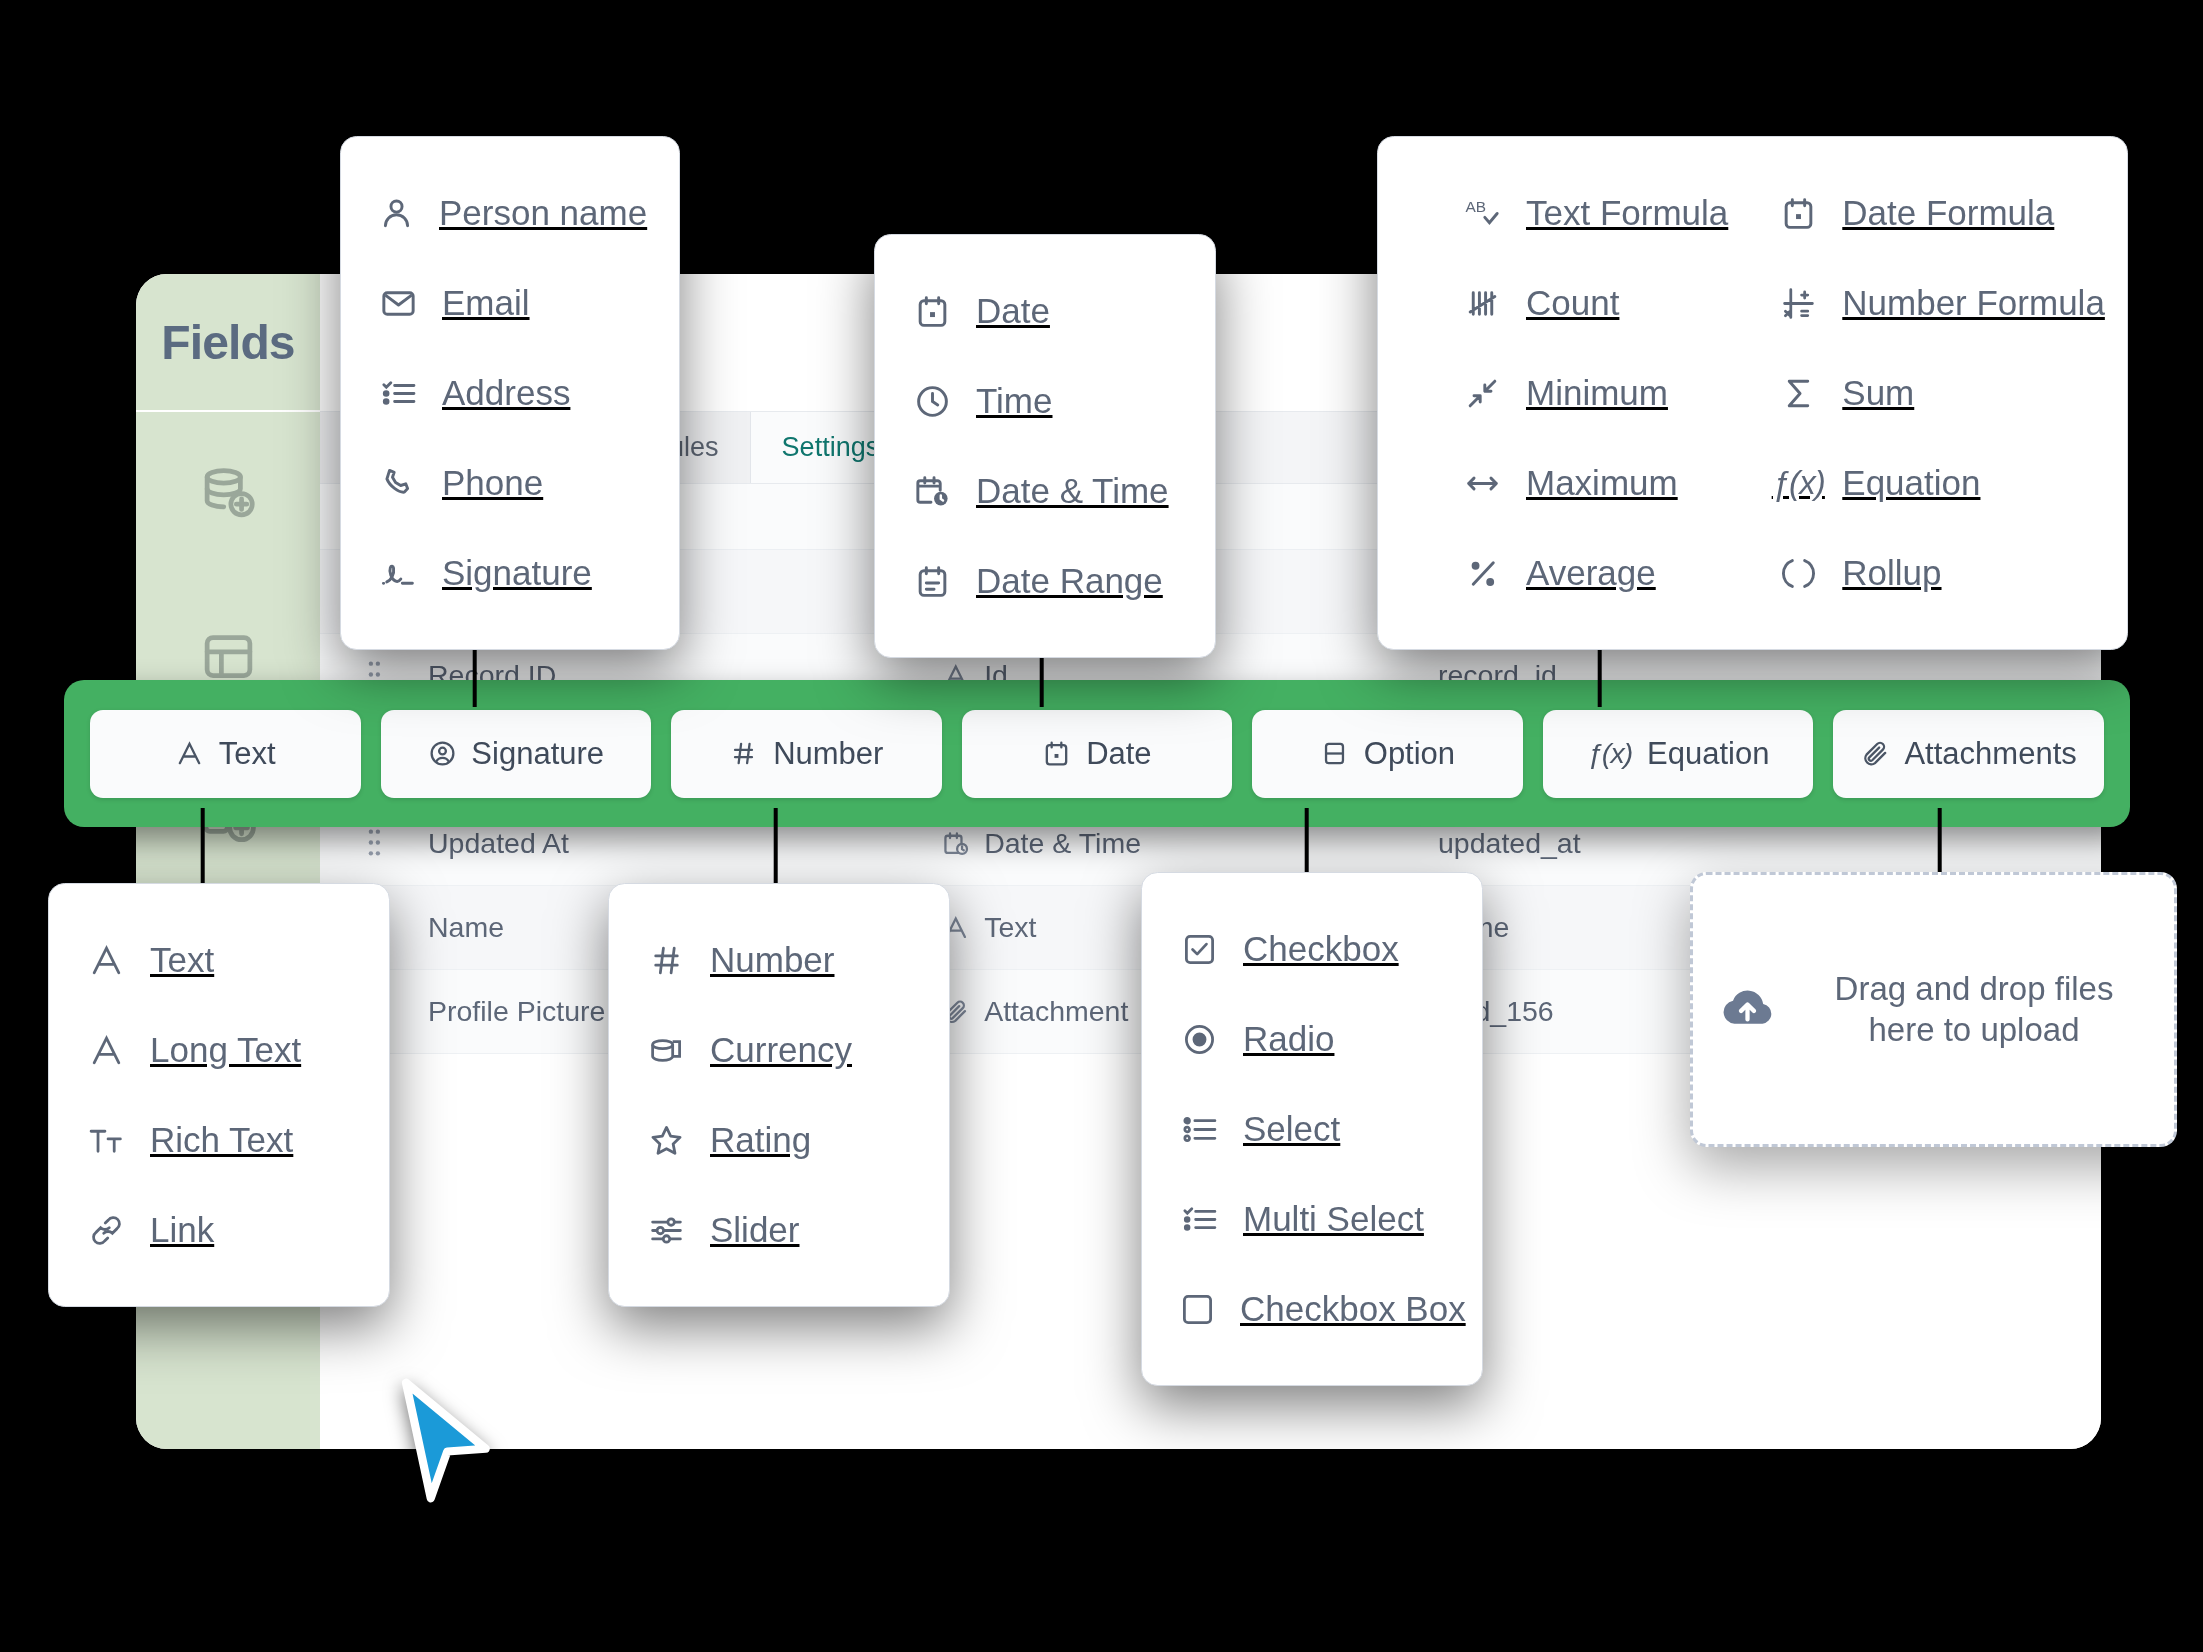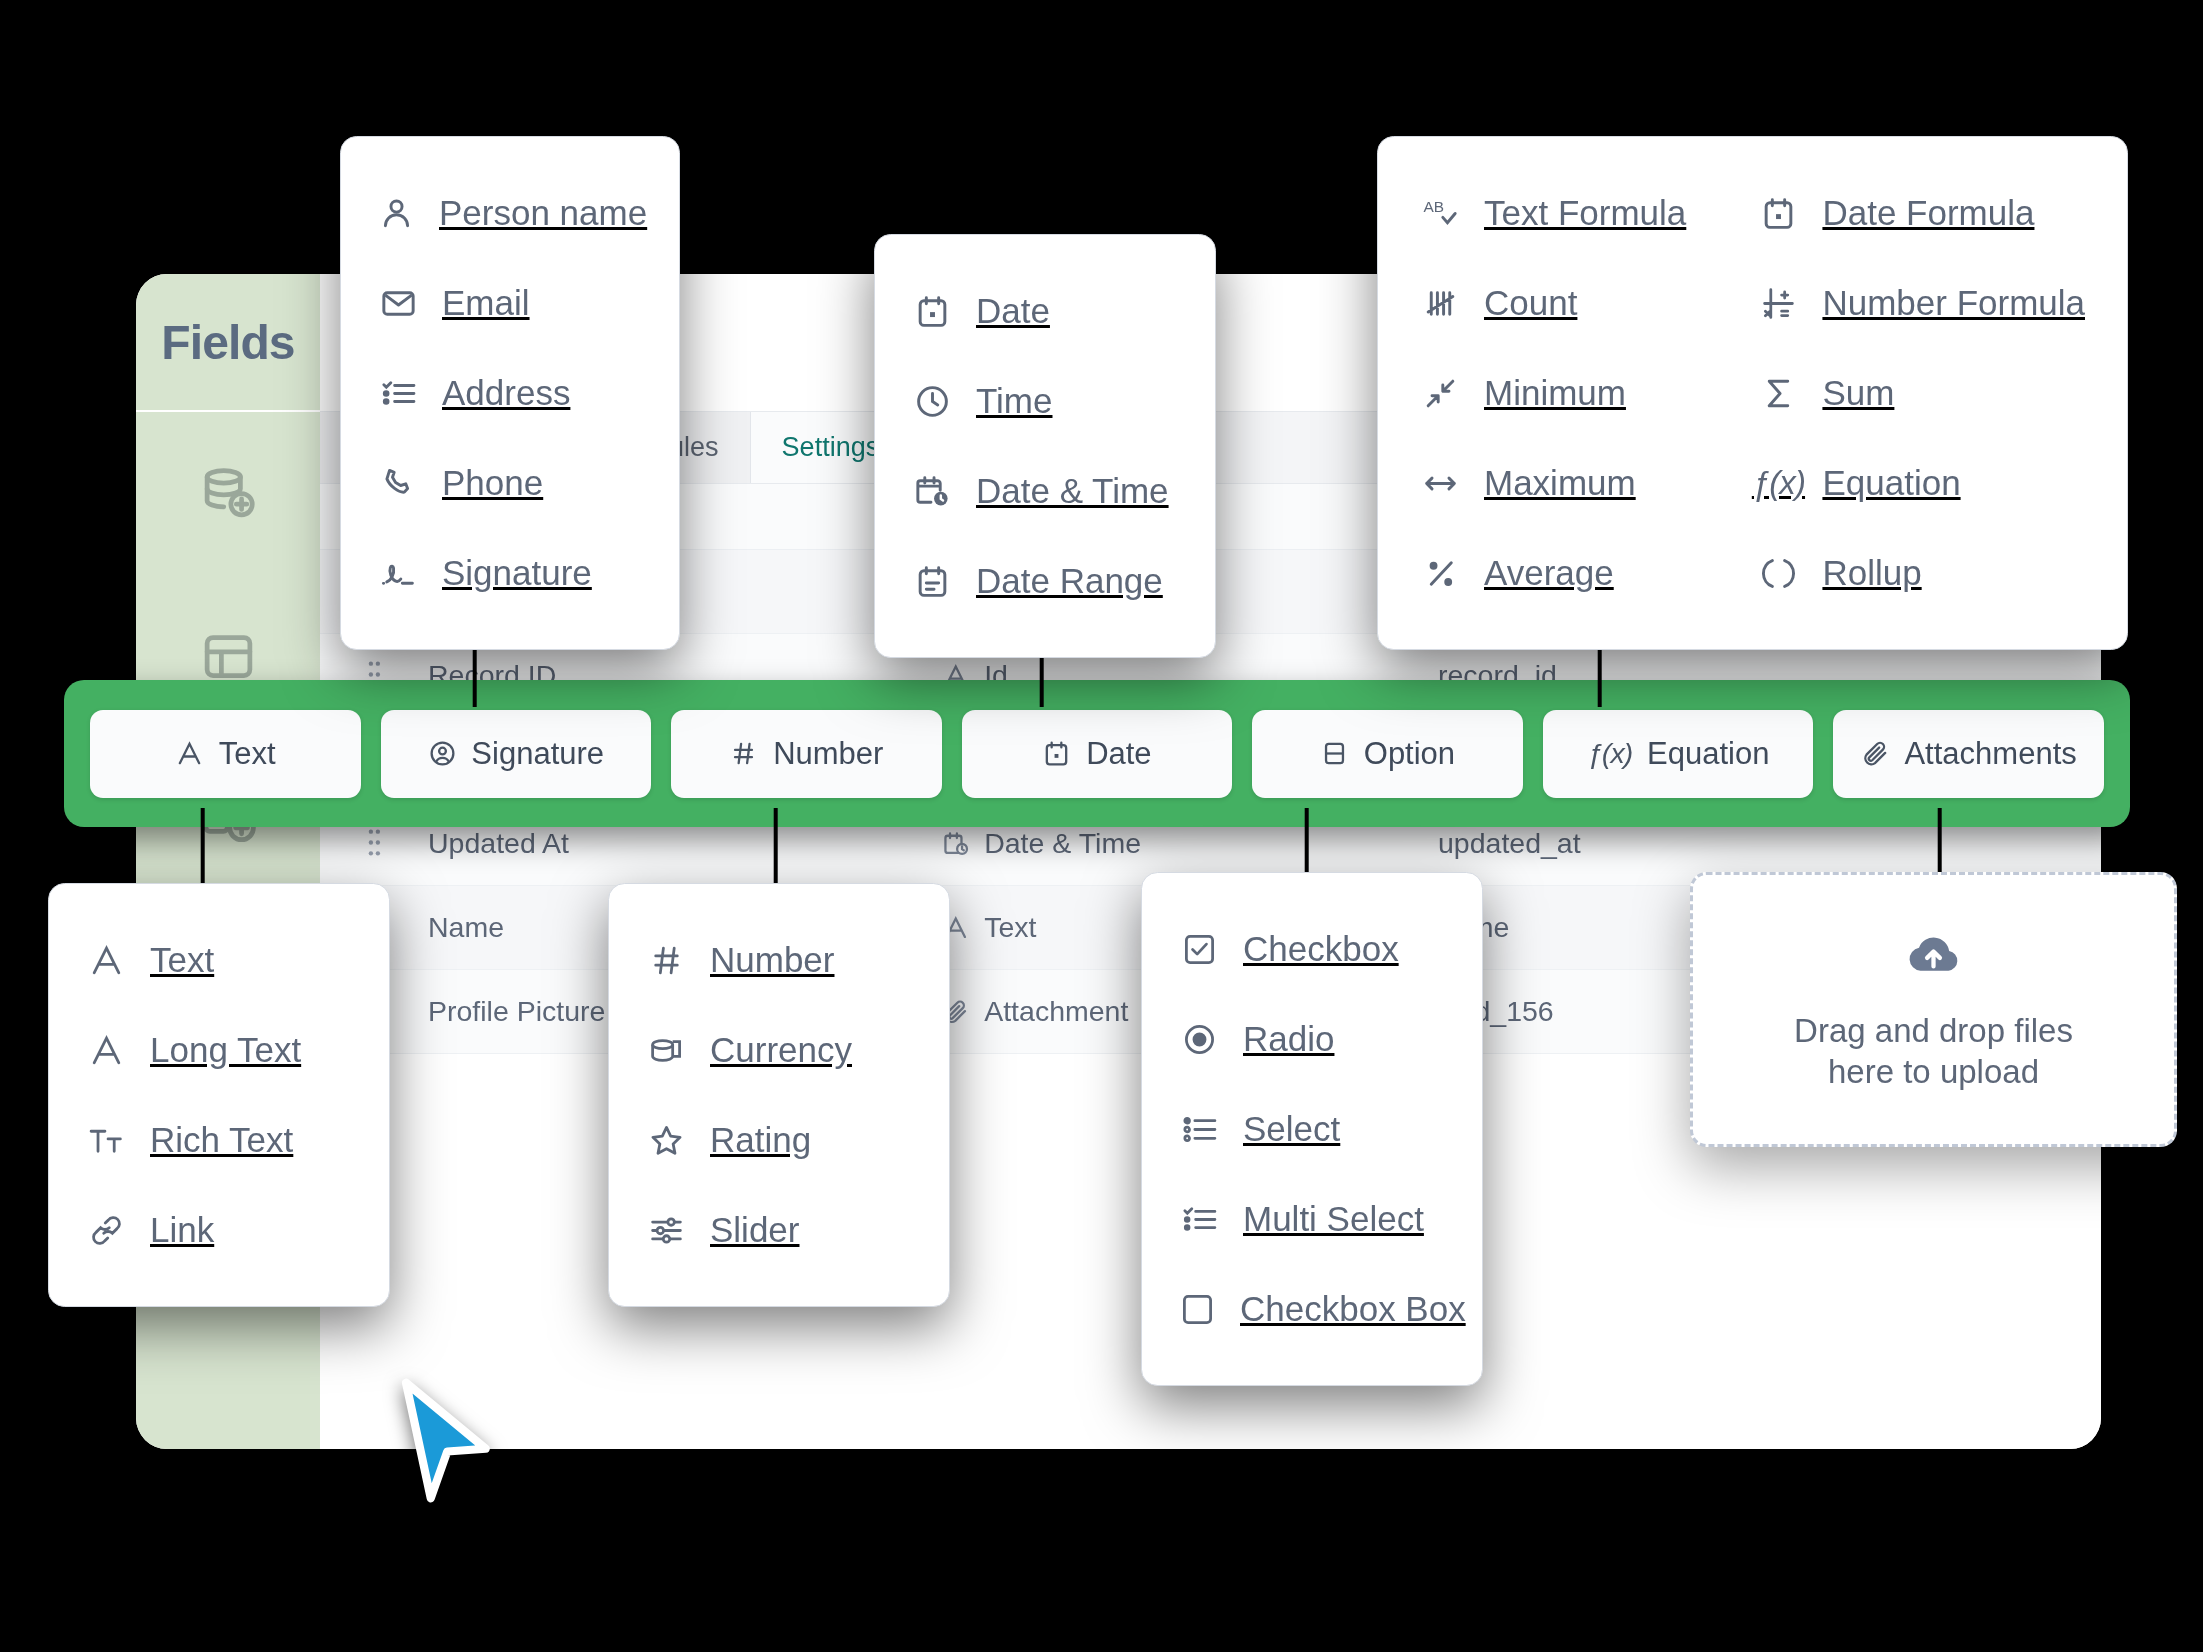--- a/index.html
+++ b/index.html
@@ -107,29 +107,29 @@
     display:flex; align-items:center; gap:24px; height:90px;
     font-size:35px; color:#5d6778; white-space:nowrap;
   }
   .popup .row .picon{ color:#5d6778; display:inline-flex; width:40px; justify-content:center;}
   .popup .row .picon svg{ width:37px; height:37px; }
   .popup .row .feq{ font-size:33px; font-style:italic; letter-spacing:-0.9px; }
 
   #popup-personal{ left:340px; top:136px; width:340px; }
   #popup-date{     left:874px; top:234px; width:342px; }
   #popup-equation{ left:1377px; top:136px; width:751px; padding:31px 42px;}
-  #popup-equation .grid{ display:grid; grid-template-columns:1fr 1fr; column-gap:50px; }
+  #popup-equation .grid{ display:grid; grid-template-columns:1fr 1fr; column-gap:50px;margin-left:42px; }
   #popup-text{     left:48px;  top:883px; width:342px; }
   #popup-number{   left:608px; top:883px; width:342px; }
   #popup-option{   left:1141px;top:872px; width:342px; }
 
   .dropzone{
     position:absolute; left:1690px; top:872px; width:487px; height:275px;
     border:3.7px dashed #c0c8d6; border-radius:16.5px; background:#fff;
-    display:flex; flex-direction:column; align-items:center; justify-content:center;
+    display:flex; align-items:center; justify-content:center;
     gap:24px; z-index:60; box-shadow:0 20px 55px rgba(0,0,0,.35);
   }
   .dropzone .cloud{ color:#6c7a92; }
   .dropzone .cloud svg{ width:57px; height:57px; }
   .dropzone .dz-text{
     font-size:33px; color:#5d6778; text-align:center; line-height:1.22; max-width:349px;
   }
 
   
   .pin{ position:absolute; z-index:50; }

